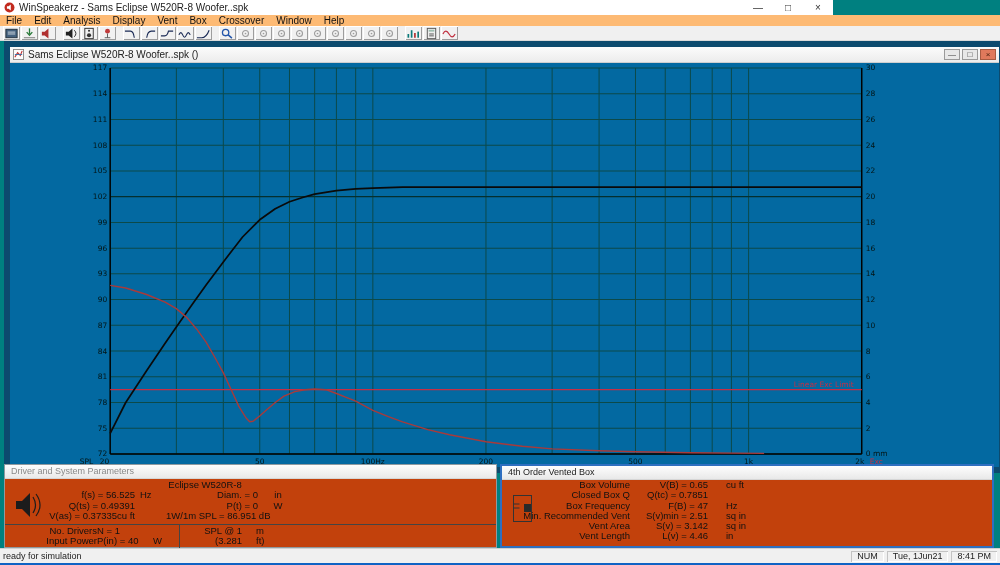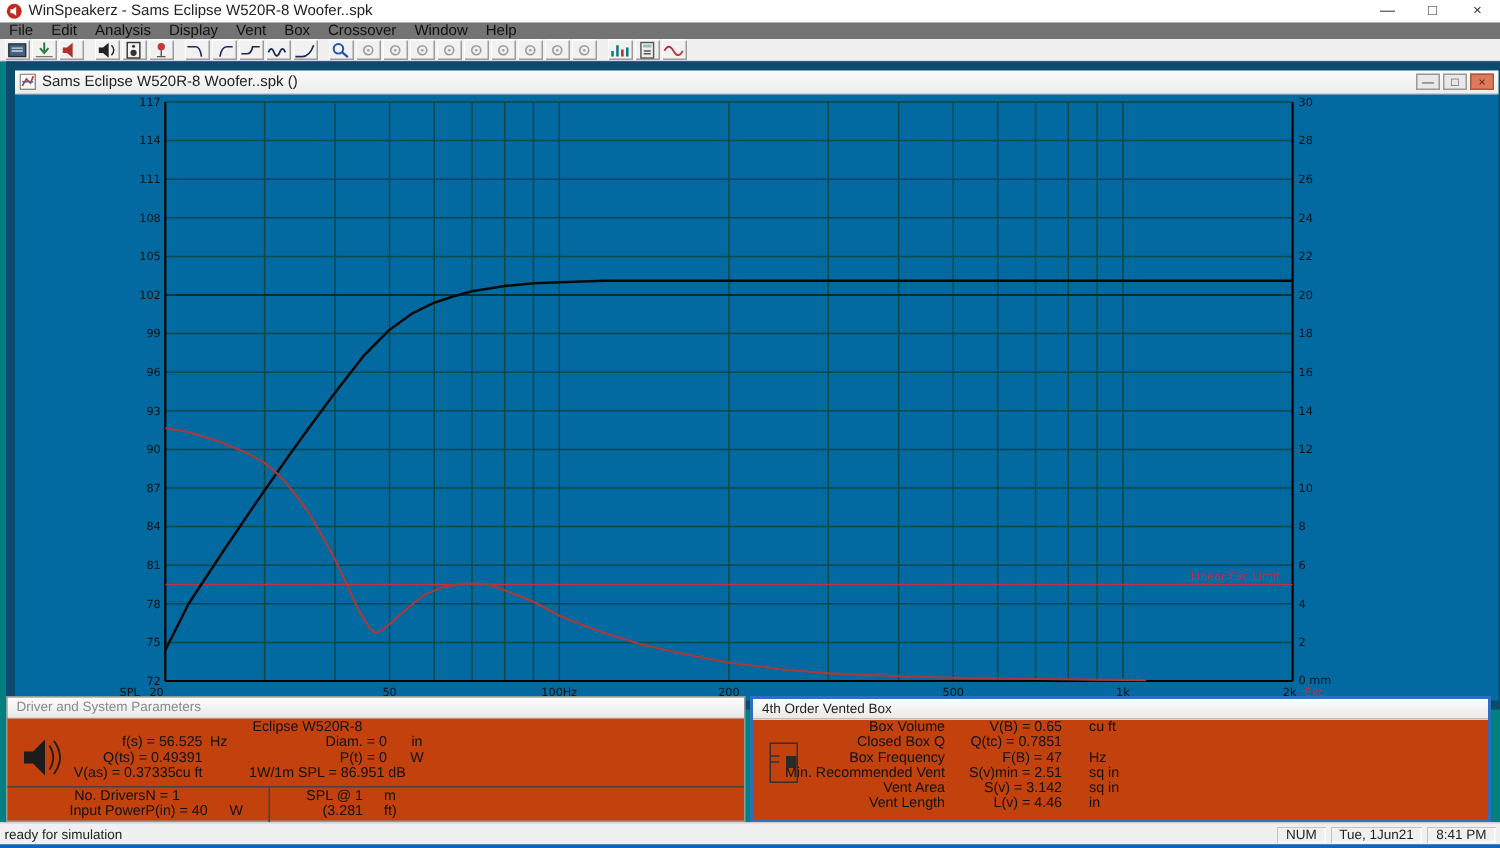--- a/index.html
+++ b/index.html
@@ -1,25 +1,25 @@
 <!DOCTYPE html>
 <html><head>
 <meta charset="utf-8">
 <style>
   html,body{margin:0;padding:0;}
   body{width:1000px;height:565px;position:relative;overflow:hidden;
        font-family:"Liberation Sans","DejaVu Sans",sans-serif;
        font-size:10px;color:#111;background:#008080;}
   
-  #titlebar{position:absolute;left:0;top:0;width:1000px;height:15px;background:#ffffff;
+  #titlebar{position:absolute;left:0;top:0;width:833px;height:15px;background:#ffffff;
             display:flex;align-items:center;border-bottom:1px solid #f0f0f0;}
   #titlebar .app-icon{width:11px;height:11px;margin:0 4px 0 4px;}
   #titlebar .title{font-size:10px;color:#222;flex:1;white-space:nowrap;}
   .win-ctl{width:30px;text-align:center;font-size:10px;color:#333;line-height:15px;}
-  #menubar{position:absolute;left:0;top:15px;width:1000px;height:11px;background:#737373;
+  #menubar{position:absolute;left:0;top:15px;width:1000px;height:11px;background:#fdba74;
            display:flex;align-items:center;}
   .menu-item{padding:0 6px;font-size:10px;color:#111;line-height:11px;}
   #toolbar{position:absolute;left:0;top:26px;width:1000px;height:15px;background:#f0f0f0;
            border-bottom:1px solid #d9d9d9;display:flex;align-items:center;padding-left:3px;box-sizing:border-box;}
   .tb-btn{width:17px;height:14px;margin-right:1px;background:#f1f1f1;
           box-shadow:inset 1px 1px 0 #ffffff,inset -1px -1px 0 #9d9d9d;
           display:flex;align-items:center;justify-content:center;}
   .tb-sep{width:6px;height:14px;}
   
   #mdi{position:absolute;left:0;top:41px;width:1000px;height:507px;background:#008080;}

